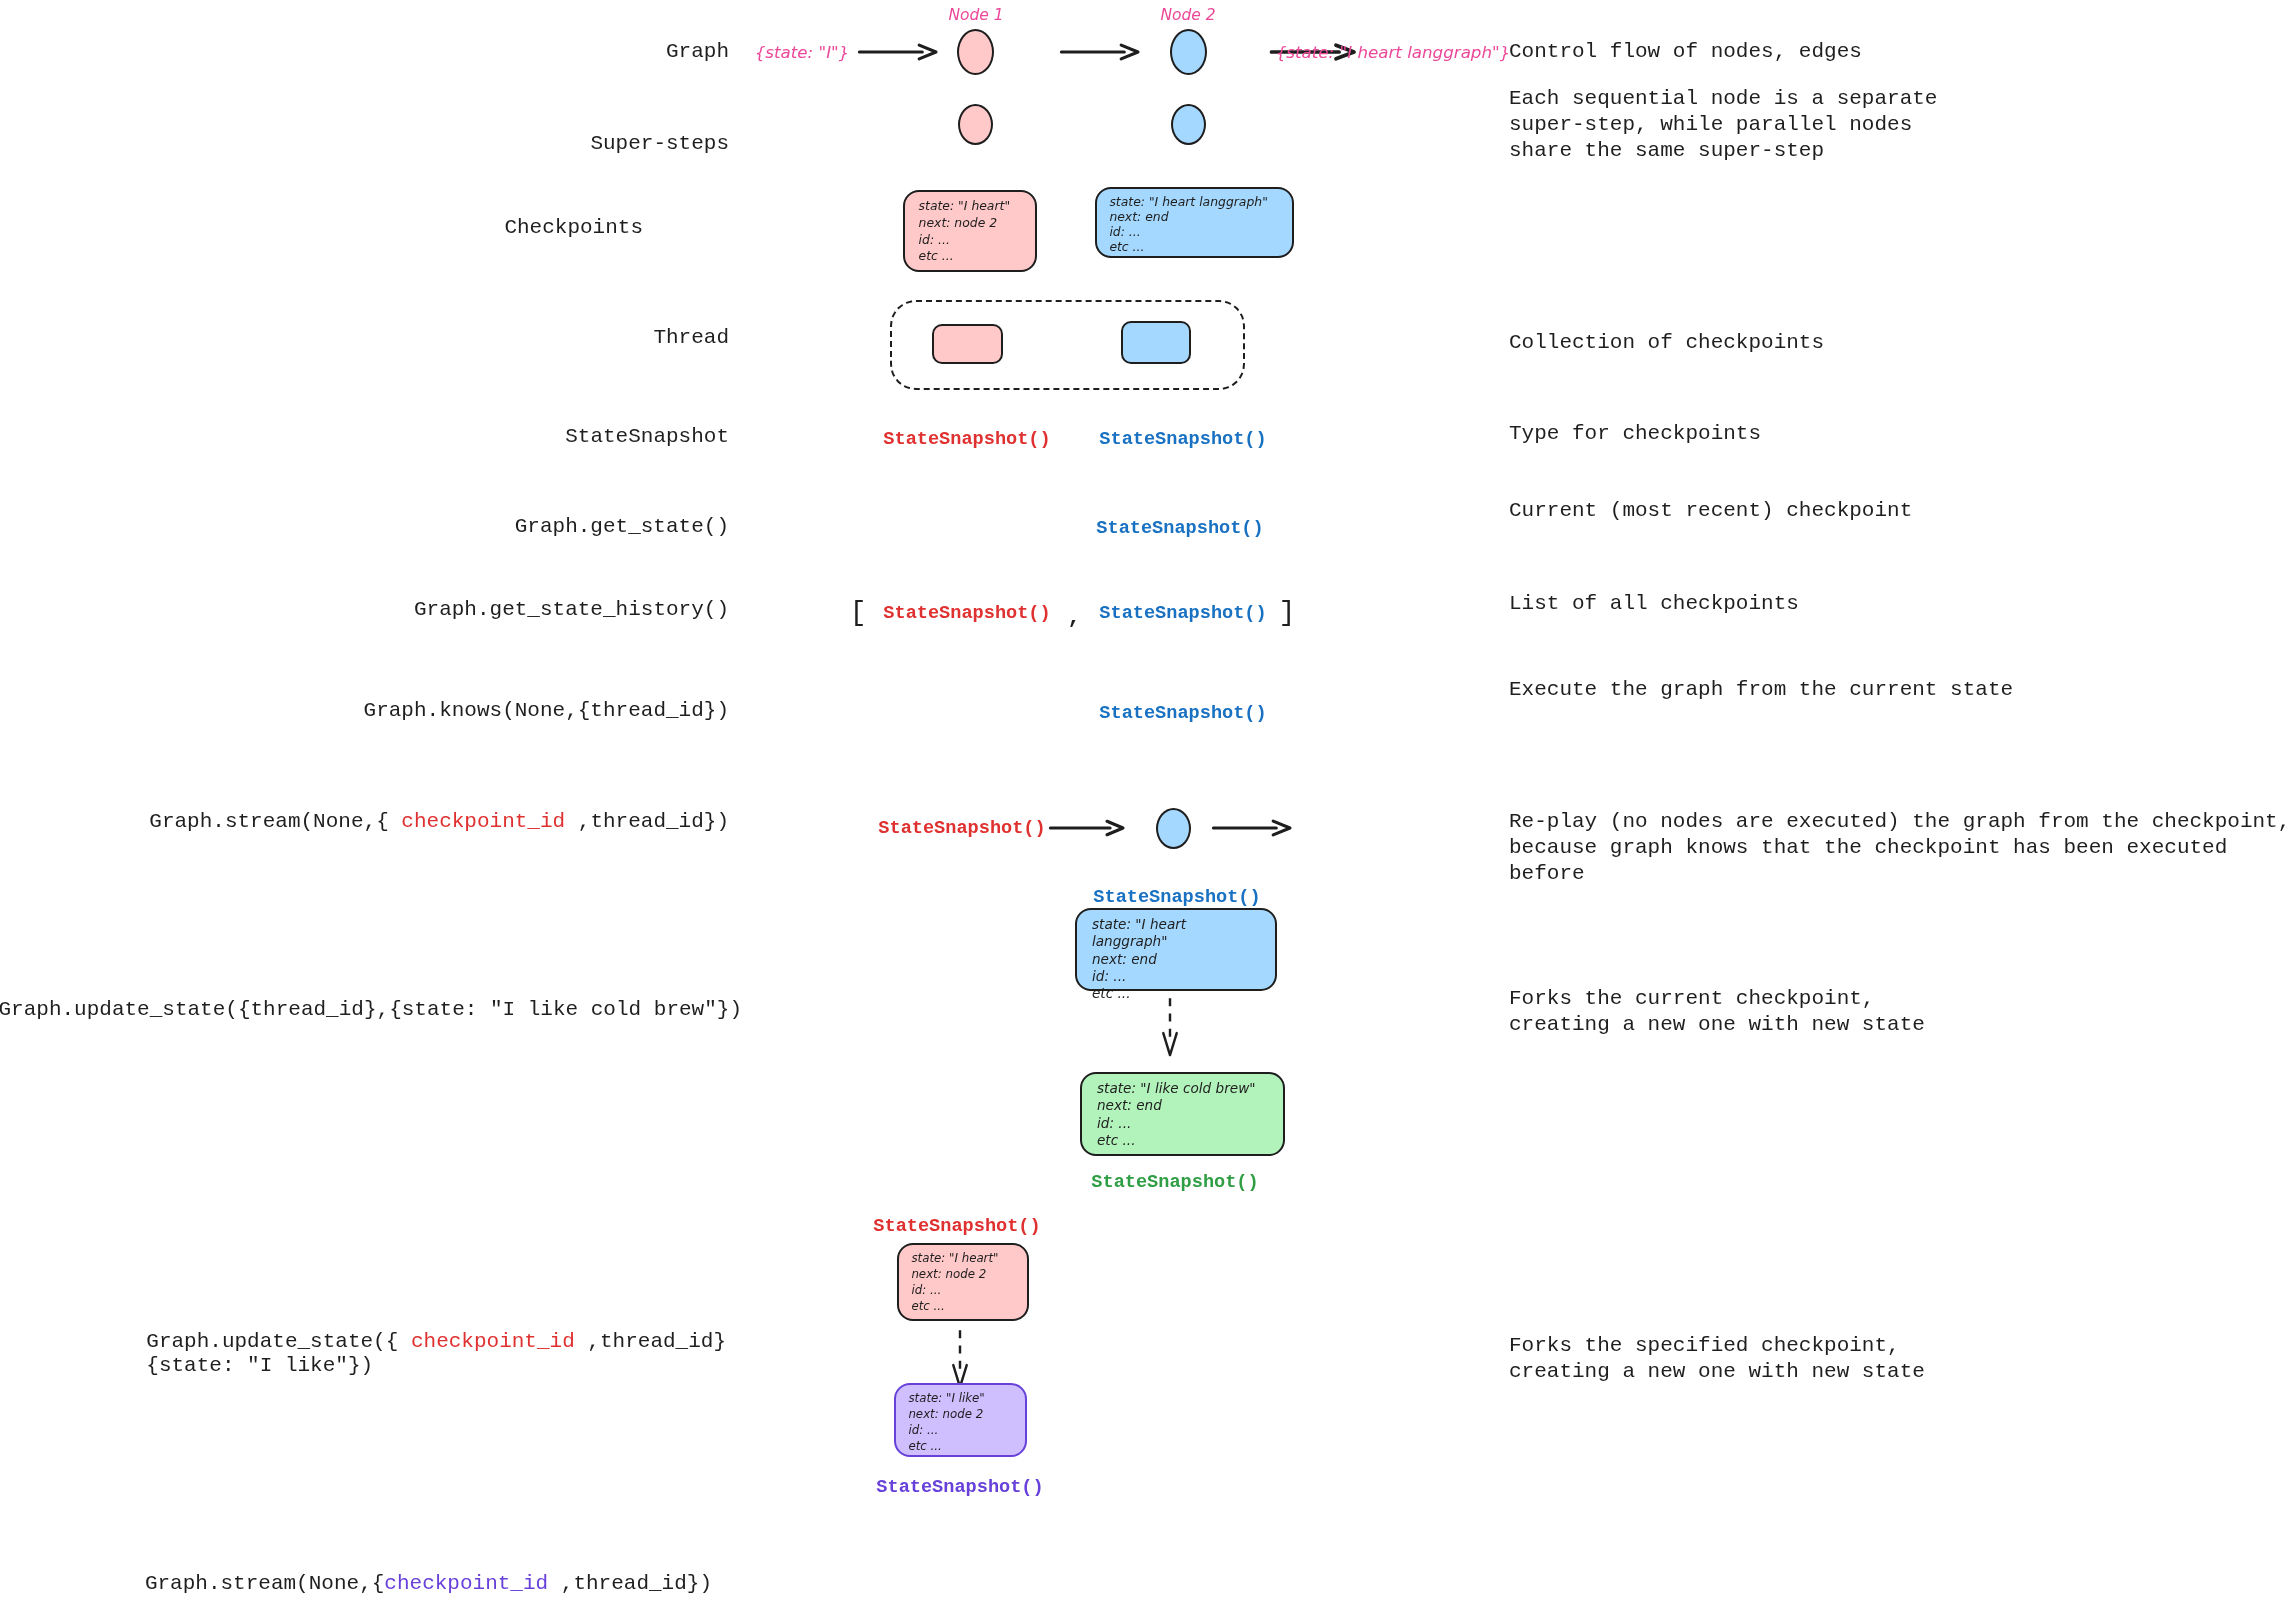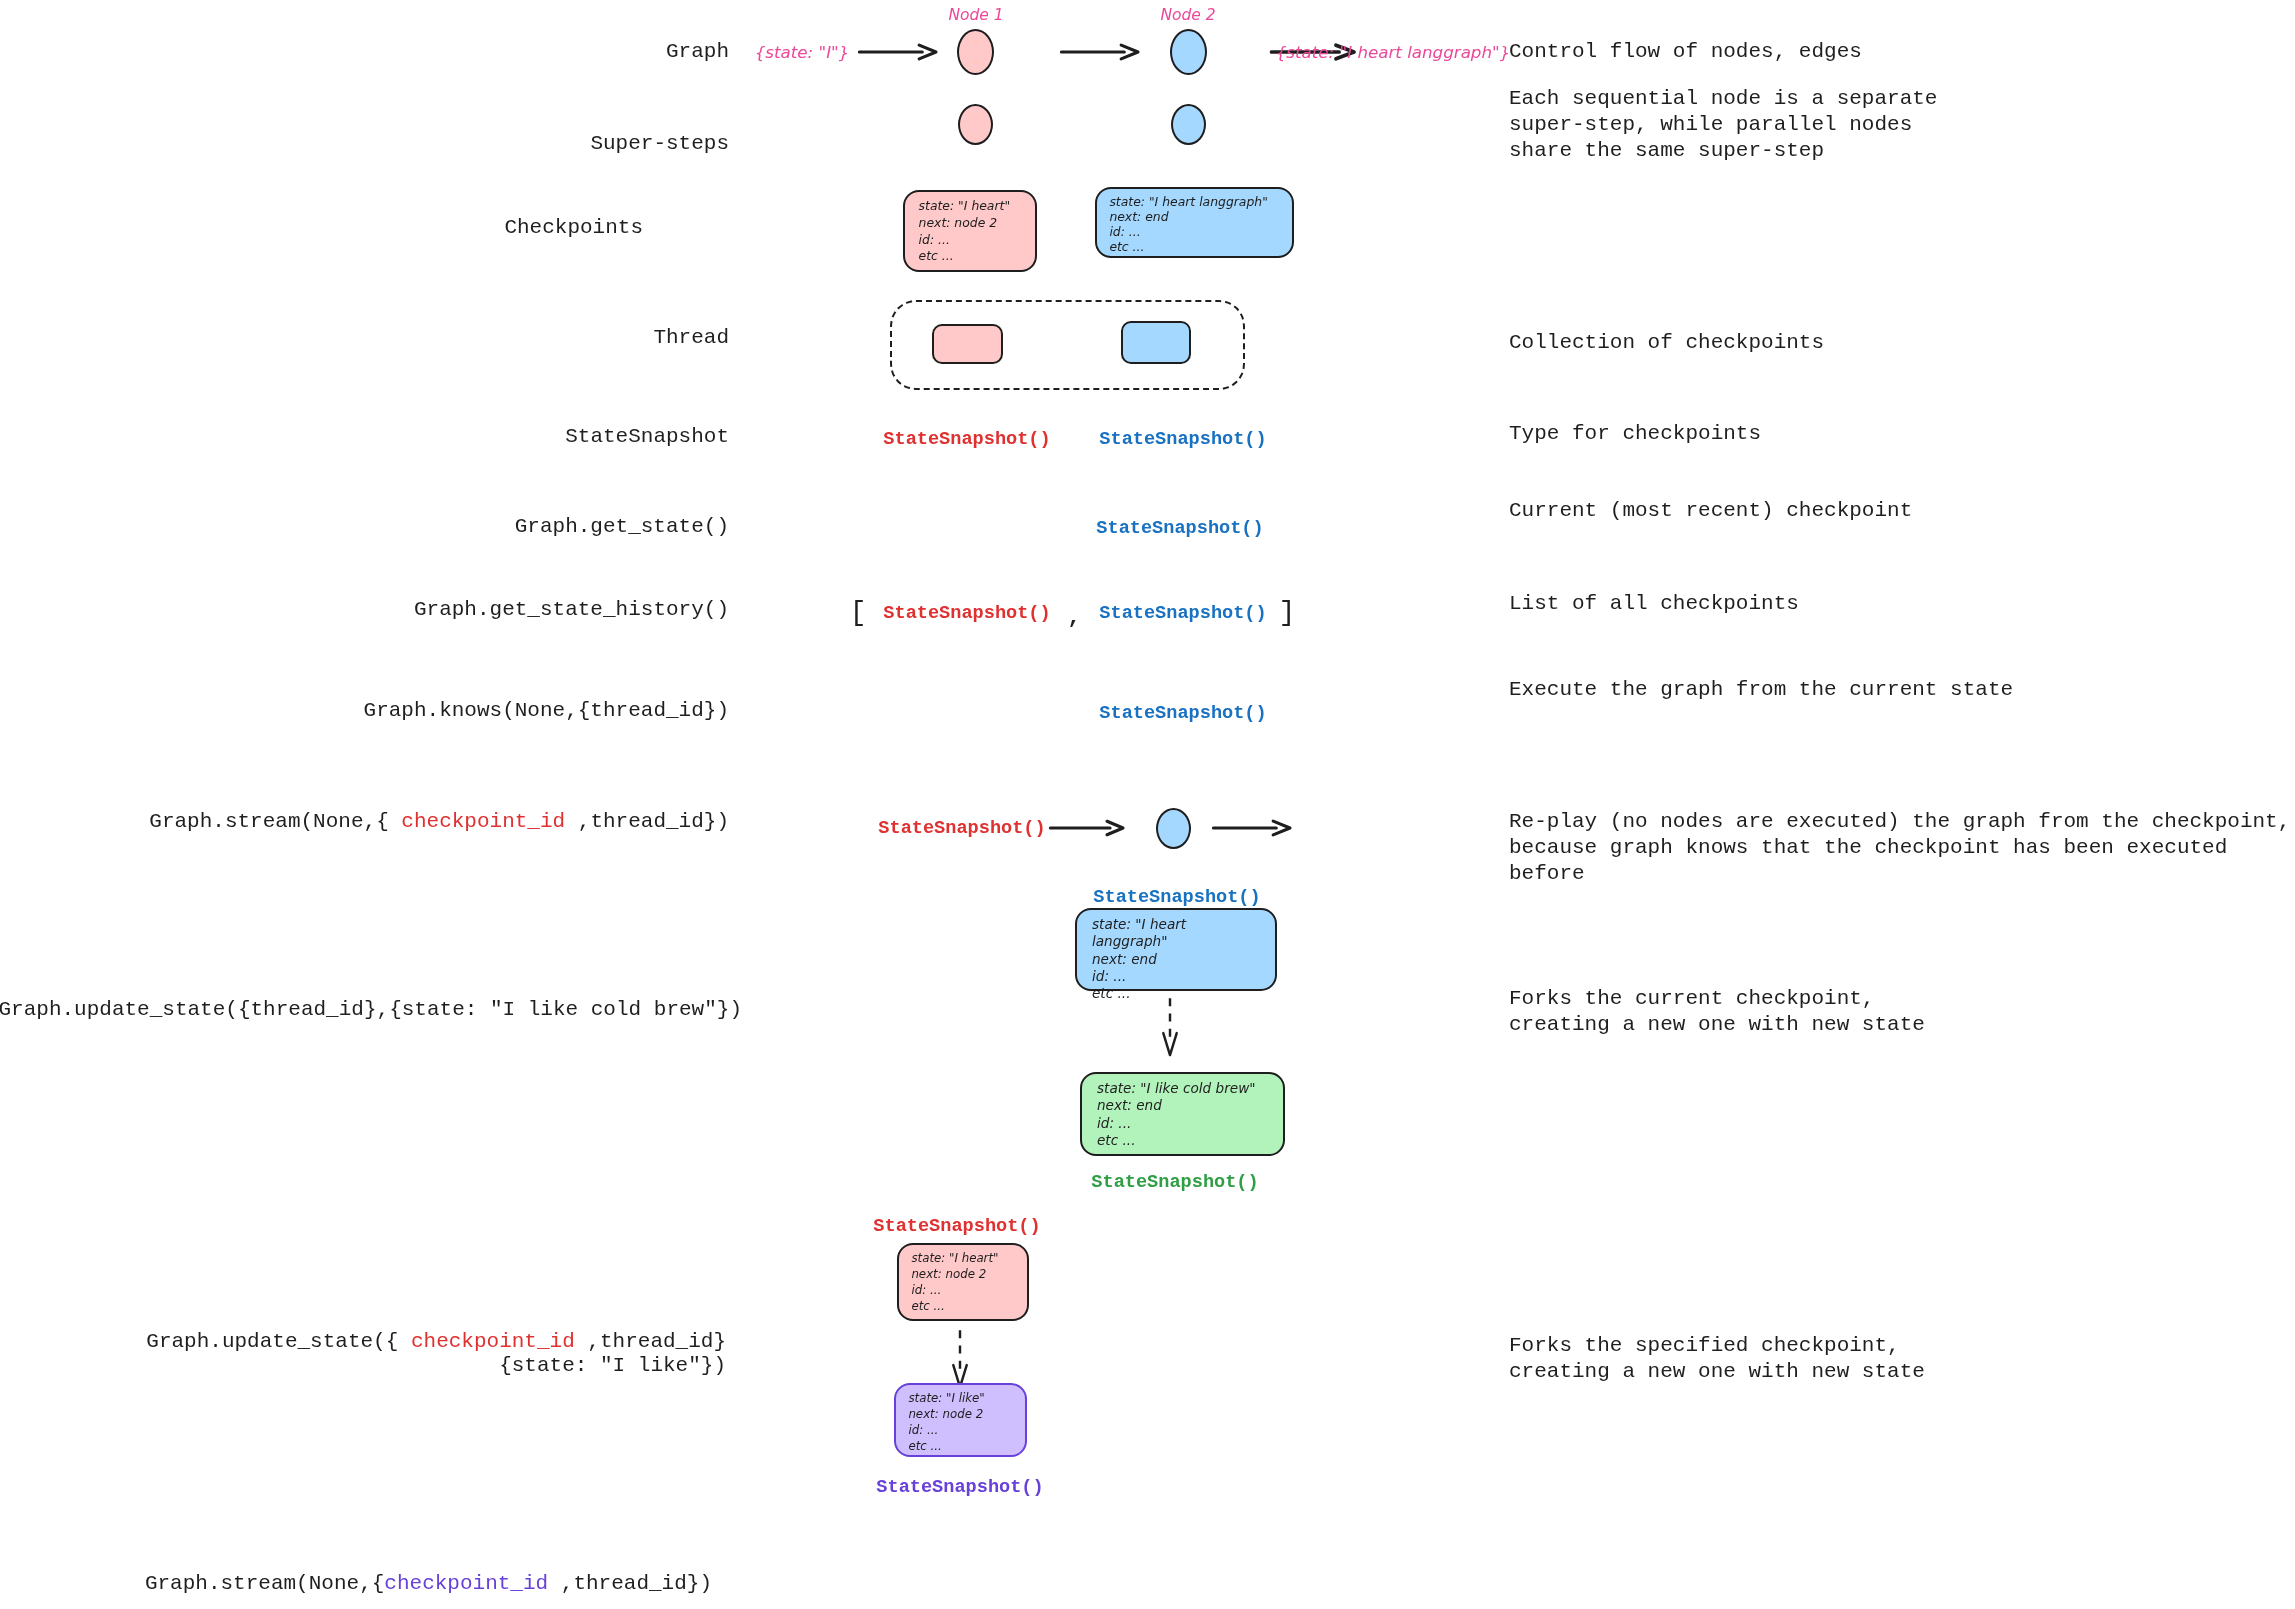--- a/index.html
+++ b/index.html
@@ -171,21 +171,21 @@
         <path d="M7 60 L18 96 L29 60" stroke="#1e1e1e" stroke-width="4" stroke-linecap="round" stroke-linejoin="round" fill="none"></path>
       </svg>
   </div>
   <div class="card fill-violet card-violet" style="left:894px;top:1383px;width:133px;height:74px;padding:5px 12.4px;">
     <div class="card-text" style="font-size:11.8px;line-height:16px;">state: "I like"
 next: node 2
 id: ...
 etc ...</div>
   </div>
   <div class="ss ss-violet cc" style="left:960px;top:1487px;">StateSnapshot()</div>
-  <div class="mono" style="position:absolute;right:1569px;top:1330px;text-align:right;white-space:nowrap;line-height:23.5px;margin-left:36px;">
+  <div class="mono" style="position:absolute;right:1569px;top:1330px;text-align:left;white-space:nowrap;line-height:23.5px;margin-left:36px;">
     <div><span>Graph.update_state({ </span><span class="hl-red">checkpoint_id</span><span> ,thread_id}</span></div>
     <div>{state: "I like"})</div>
   </div>
   <div class="mono desc" style="left:1509px;top:1333px;">Forks the specified checkpoint,
 creating a new one with new state</div>
 
   <div class="mono rowlabel" style="right:1583px;top:1584px;">
     <span>Graph.stream(None,{</span><span class="hl-violet">checkpoint_id</span><span>  ,thread_id})</span>
   </div>
 

